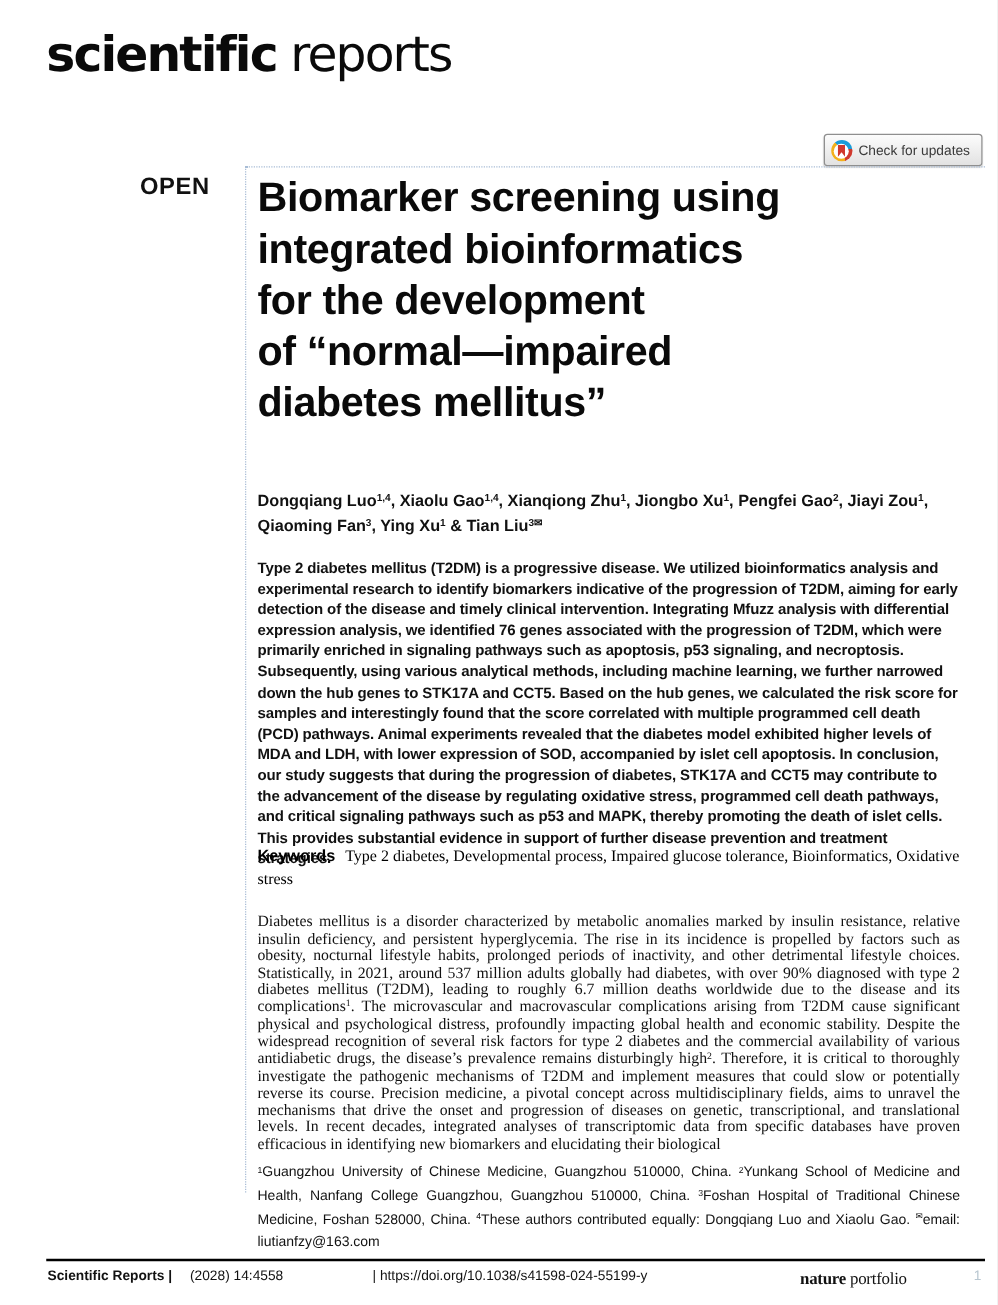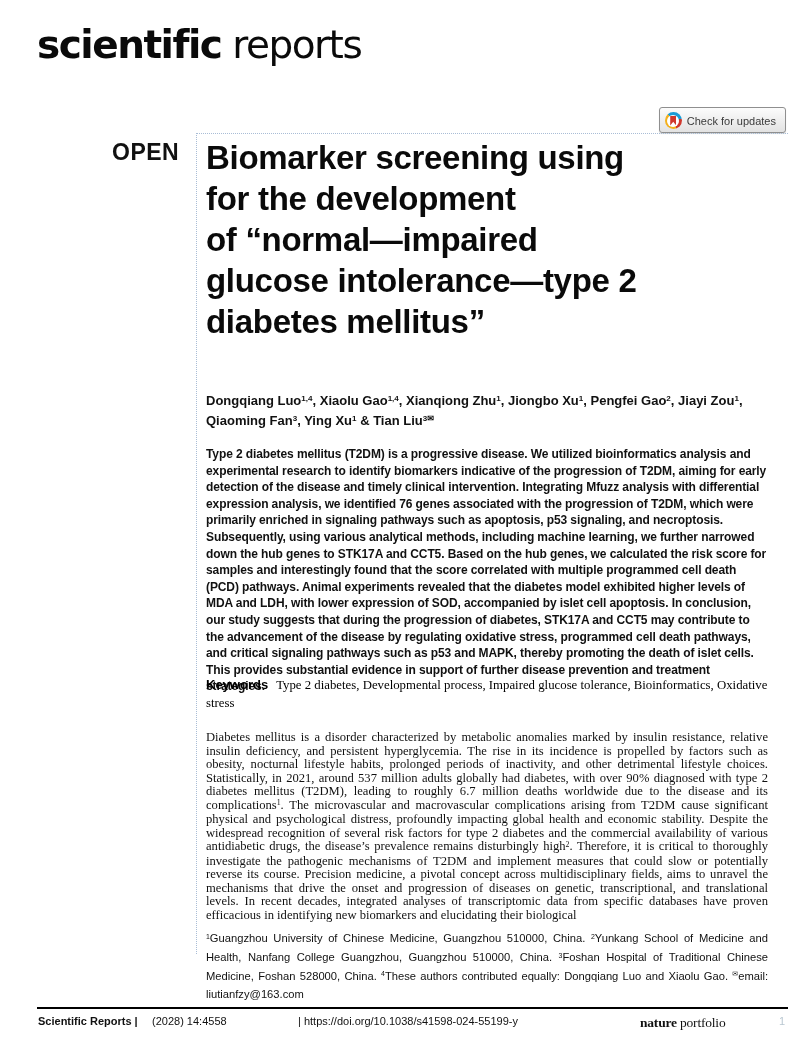--- a/index.html
+++ b/index.html
@@ -34,21 +34,21 @@
   .cfu-ring { position:absolute; inset:0; border-radius:50%;
     background:conic-gradient(from 320deg, #1a9cd8 0 120deg, #d0382d 120deg 200deg, #f3b01c 200deg 360deg); }
   .cfu-ring::after { content:""; position:absolute; inset:2.5px; background:#fff; border-radius:50%; }
   .cfu-bookmark { position:absolute; left:5.5px; top:4px; width:6px; height:9.5px; background:#d0382d;
     clip-path:polygon(0 0,100% 0,100% 100%,50% 60%,0 100%); }
 
   
   .dotted-h { position:absolute; left:196px; right:10px; top:133px; border-top:1px dotted #a9bdd6; }
 
   
-  .open-label { position:absolute; left:112px; top:139px; font-size:23px; font-weight:700; letter-spacing:.5px; color:#111; }
+  .open-label { position:absolute; left:112px; top:139px; font-size:19px; font-weight:700; letter-spacing:.5px; color:#111; }
 
   
   .content { position:absolute; left:196px; top:133px; width:580px; height:821px; border-left:1px dotted #a9bdd6; }
   .content > * { position:absolute; left:9px; width:562px; }
 
   .article-title { top:4px; font-size:33px; line-height:41px; font-weight:700; letter-spacing:-.3px; color:#0a0a0a; }
   .article-title div { white-space:nowrap; }
 
   .authors { top:259px; font-size:13px; font-weight:700; line-height:18px; color:#111; }
 
@@ -90,23 +90,23 @@
   </div>
 
   <div class="dotted-h"></div>
 
   <div class="open-label">OPEN</div>
 
   <div class="content">
 
     <h1 class="article-title">
       <div>Biomarker screening using</div>
+      <div>integrated bioinformatics</div>
       <div>for the development</div>
       <div>of “normal—impaired</div>
-      <div>glucose intolerance—type 2</div>
       <div>diabetes mellitus”</div>
     </h1>
 
     <p class="authors"><span>Dongqiang Luo</span><span class="sup">1,4</span><span>, Xiaolu Gao</span><span class="sup">1,4</span><span>, Xianqiong Zhu</span><span class="sup">1</span><span>, Jiongbo Xu</span><span class="sup">1</span><span>, Pengfei Gao</span><span class="sup">2</span><span>, Jiayi Zou</span><span class="sup">1</span><span>, Qiaoming Fan</span><span class="sup">3</span><span>, Ying Xu</span><span class="sup">1</span><span> &amp; Tian Liu</span><span class="sup">3✉</span></p>
 
     <p class="abstract">Type 2 diabetes mellitus (T2DM) is a progressive disease. We utilized bioinformatics analysis and experimental research to identify biomarkers indicative of the progression of T2DM, aiming for early detection of the disease and timely clinical intervention. Integrating Mfuzz analysis with differential expression analysis, we identified 76 genes associated with the progression of T2DM, which were primarily enriched in signaling pathways such as apoptosis, p53 signaling, and necroptosis. Subsequently, using various analytical methods, including machine learning, we further narrowed down the hub genes to STK17A and CCT5. Based on the hub genes, we calculated the risk score for samples and interestingly found that the score correlated with multiple programmed cell death (PCD) pathways. Animal experiments revealed that the diabetes model exhibited higher levels of MDA and LDH, with lower expression of SOD, accompanied by islet cell apoptosis. In conclusion, our study suggests that during the progression of diabetes, STK17A and CCT5 may contribute to the advancement of the disease by regulating oxidative stress, programmed cell death pathways, and critical signaling pathways such as p53 and MAPK, thereby promoting the death of islet cells. This provides substantial evidence in support of further disease prevention and treatment strategies.</p>
 
     <p class="keywords">
       <span class="kw-label">Keywords</span><span class="kw-list">Type 2 diabetes, Developmental process, Impaired glucose tolerance, Bioinformatics, Oxidative stress</span>
     </p>

